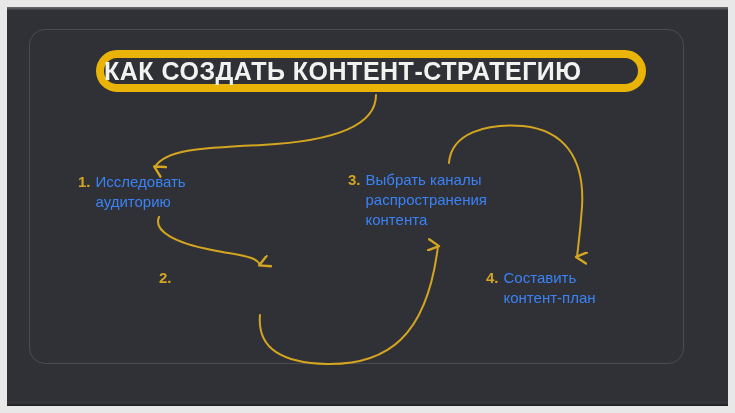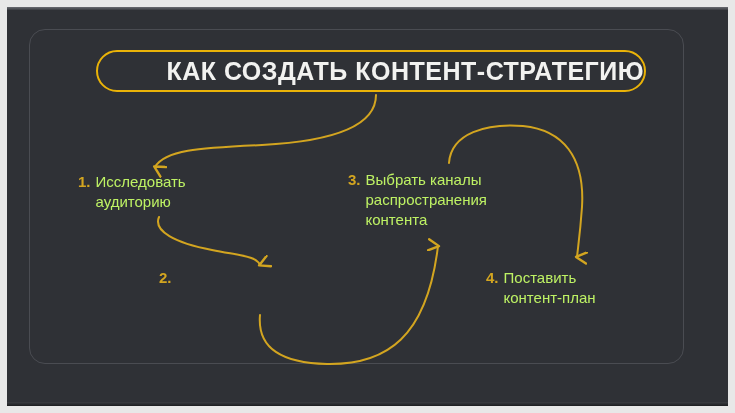--- a/index.html
+++ b/index.html
@@ -36,24 +36,24 @@
     width:655px;height:335px;
     border:1.5px solid #4a4c52;
     border-radius:16px;
     box-sizing:border-box;
     pointer-events:none;
   }
   .title-pill{
     position:absolute;
     left:89px;top:43px;
     width:550px;height:42px;
-    border:2px solid #eab308;
+    border:8px solid #eab308;
     border-radius:21px;
     box-sizing:border-box;
-    display:flex;align-items:center;justify-content:flex-end;
+    display:flex;align-items:center;justify-content:flex-start;
     background:#2f3136;
   }
   .title-text{
     color:#f2f2f0;
     font-size:25px;
     font-weight:bold;
     letter-spacing:0.5px;
     white-space:nowrap;
   }
   svg.arrows{
@@ -67,21 +67,21 @@
   }
   .step-num{
     color:#d3a520;
     font-size:15px;
     font-weight:bold;
     margin-right:5px;
     line-height:20px;
     flex:0 0 auto;
   }
   .step-text{
-    color:#bef264;
+    color:#3b82f6;
     font-size:15px;
     line-height:20px;
     white-space:pre-line;
   }
   #step-1{left:71px;top:165px;}
   #step-2{left:152px;top:261px;}
   #step-3{left:341px;top:163px;}
   #step-4{left:479px;top:261px;}
 </style>
 </head>
@@ -127,18 +127,18 @@
 
     <div class="step" id="step-3">
       <span class="step-num">3.</span>
       <span class="step-text">Выбрать каналы
 распространения
 контента</span>
     </div>
 
     <div class="step" id="step-4">
       <span class="step-num">4.</span>
-      <span class="step-text">Поставить
+      <span class="step-text">Составить
 контент-план</span>
     </div>
 
   </div>
 </div>
 
 </body></html>

